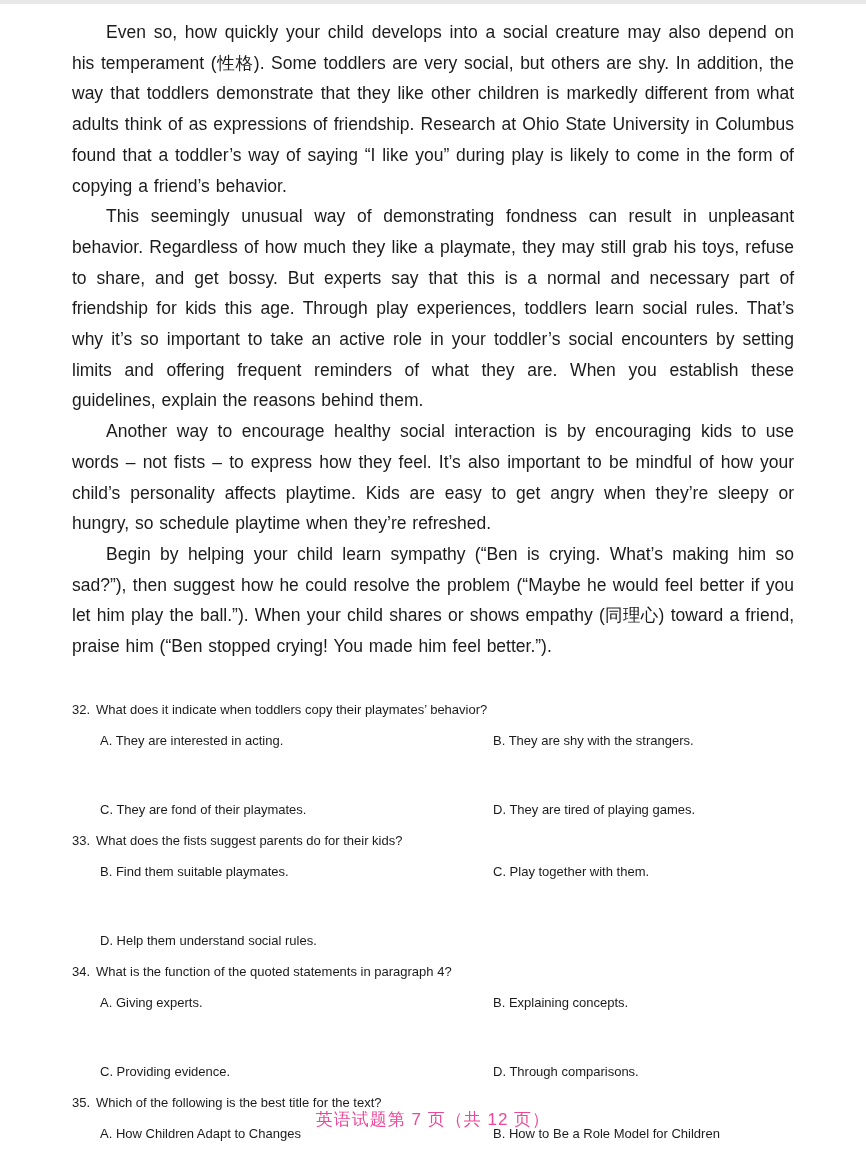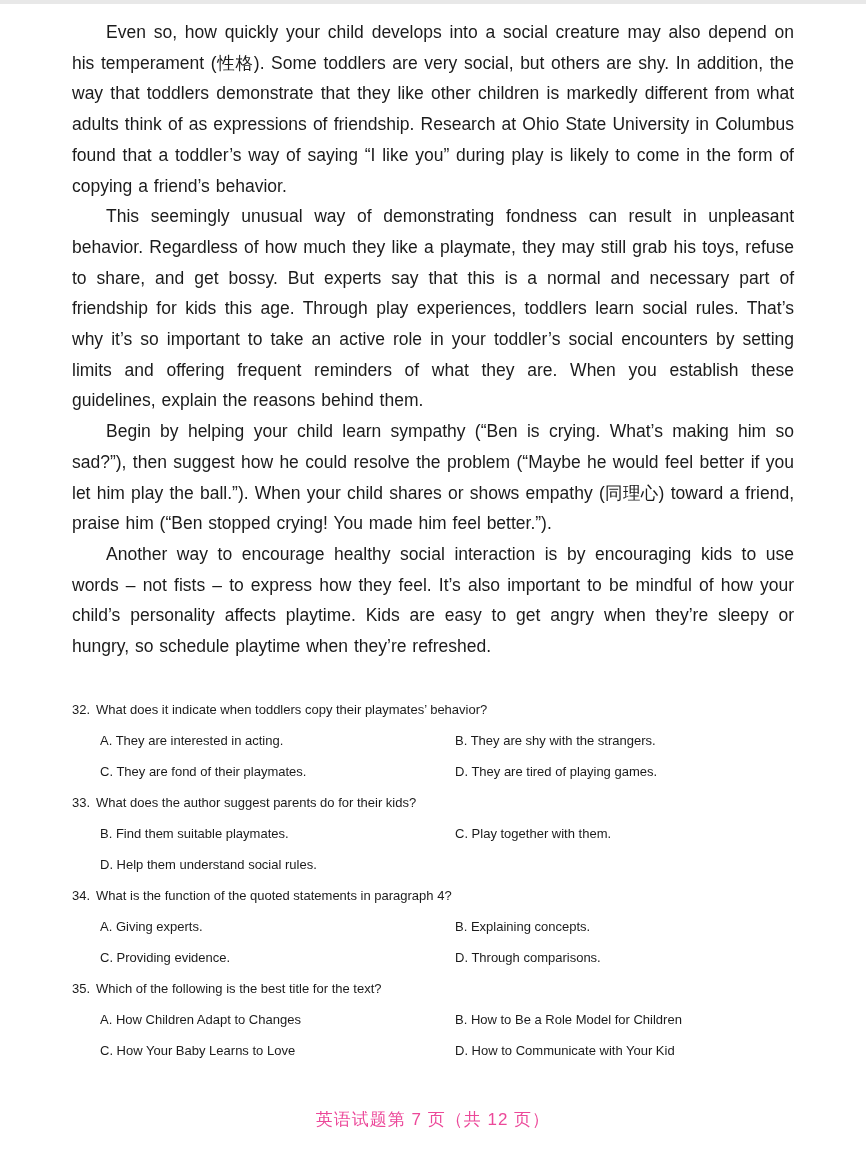--- a/index.html
+++ b/index.html
@@ -44,20 +44,21 @@
   }
   .q-num {
     display: inline-block;
     margin-right: 6px;
   }
   .options {
     display: grid;
     grid-template-columns: 355px auto;
     padding-left: 28px;
     line-height: 31px;
+    gap: 38px;
   }
   .option {
     white-space: nowrap;
   }
   .footer {
     position: absolute;
     left: 0;
     right: 0;
     bottom: 34px;
     text-align: center;
@@ -67,40 +68,40 @@
   }
 </style>
 </head>
 <body>
 
 <div class="page">
   <div class="content">
 
     <p class="para">Even so, how quickly your child develops into a social creature may also depend on his temperament (性格). Some toddlers are very social, but others are shy. In addition, the way that toddlers demonstrate that they like other children is markedly different from what adults think of as expressions of friendship. Research at Ohio State University in Columbus found that a toddler’s way of saying “I like you” during play is likely to come in the form of copying a friend’s behavior.</p>
     <p class="para">This seemingly unusual way of demonstrating fondness can result in unpleasant behavior. Regardless of how much they like a playmate, they may still grab his toys, refuse to share, and get bossy. But experts say that this is a normal and necessary part of friendship for kids this age. Through play experiences, toddlers learn social rules. That’s why it’s so important to take an active role in your toddler’s social encounters by setting limits and offering frequent reminders of what they are. When you establish these guidelines, explain the reasons behind them.</p>
+    <p class="para">Another way to encourage healthy social interaction is by encouraging kids to use words – not fists – to express how they feel. It’s also important to be mindful of how your child’s personality affects playtime. Kids are easy to get angry when they’re sleepy or hungry, so schedule playtime when they’re refreshed.</p>
     <p class="para">Begin by helping your child learn sympathy (“Ben is crying. What’s making him so sad?”), then suggest how he could resolve the problem (“Maybe he would feel better if you let him play the ball.”). When your child shares or shows empathy (同理心) toward a friend, praise him (“Ben stopped crying! You made him feel better.”).</p>
-    <p class="para">Another way to encourage healthy social interaction is by encouraging kids to use words – not fists – to express how they feel. It’s also important to be mindful of how your child’s personality affects playtime. Kids are easy to get angry when they’re sleepy or hungry, so schedule playtime when they’re refreshed.</p>
 
     <div class="questions">
 
       <div class="question">
         <div class="q-line">
           <span class="q-num">32.</span><span>What does it indicate when toddlers copy their playmates’ behavior?</span>
         </div>
         <div class="options">
           <div class="option">A. They are interested in acting.</div>
           <div class="option">B. They are shy with the strangers.</div>
           <div class="option">C. They are fond of their playmates.</div>
           <div class="option">D. They are tired of playing games.</div>
         </div>
       </div>
 
       <div class="question">
         <div class="q-line">
-          <span class="q-num">33.</span><span>What does the author suggest parents do for their kids?</span>
+          <span class="q-num">33.</span><span>What does the fists suggest parents do for their kids?</span>
         </div>
         <div class="options">
           <div class="option">B. Find them suitable playmates.</div>
           <div class="option">C. Play together with them.</div>
           <div class="option">D. Help them understand social rules.</div>
         </div>
       </div>
 
       <div class="question">
         <div class="q-line">

